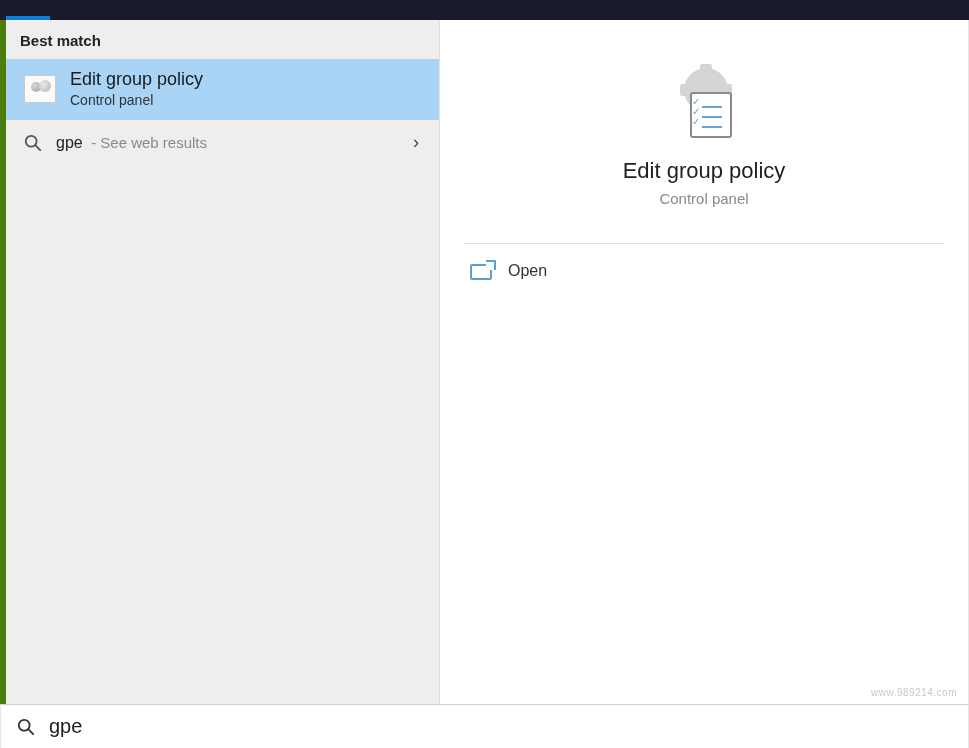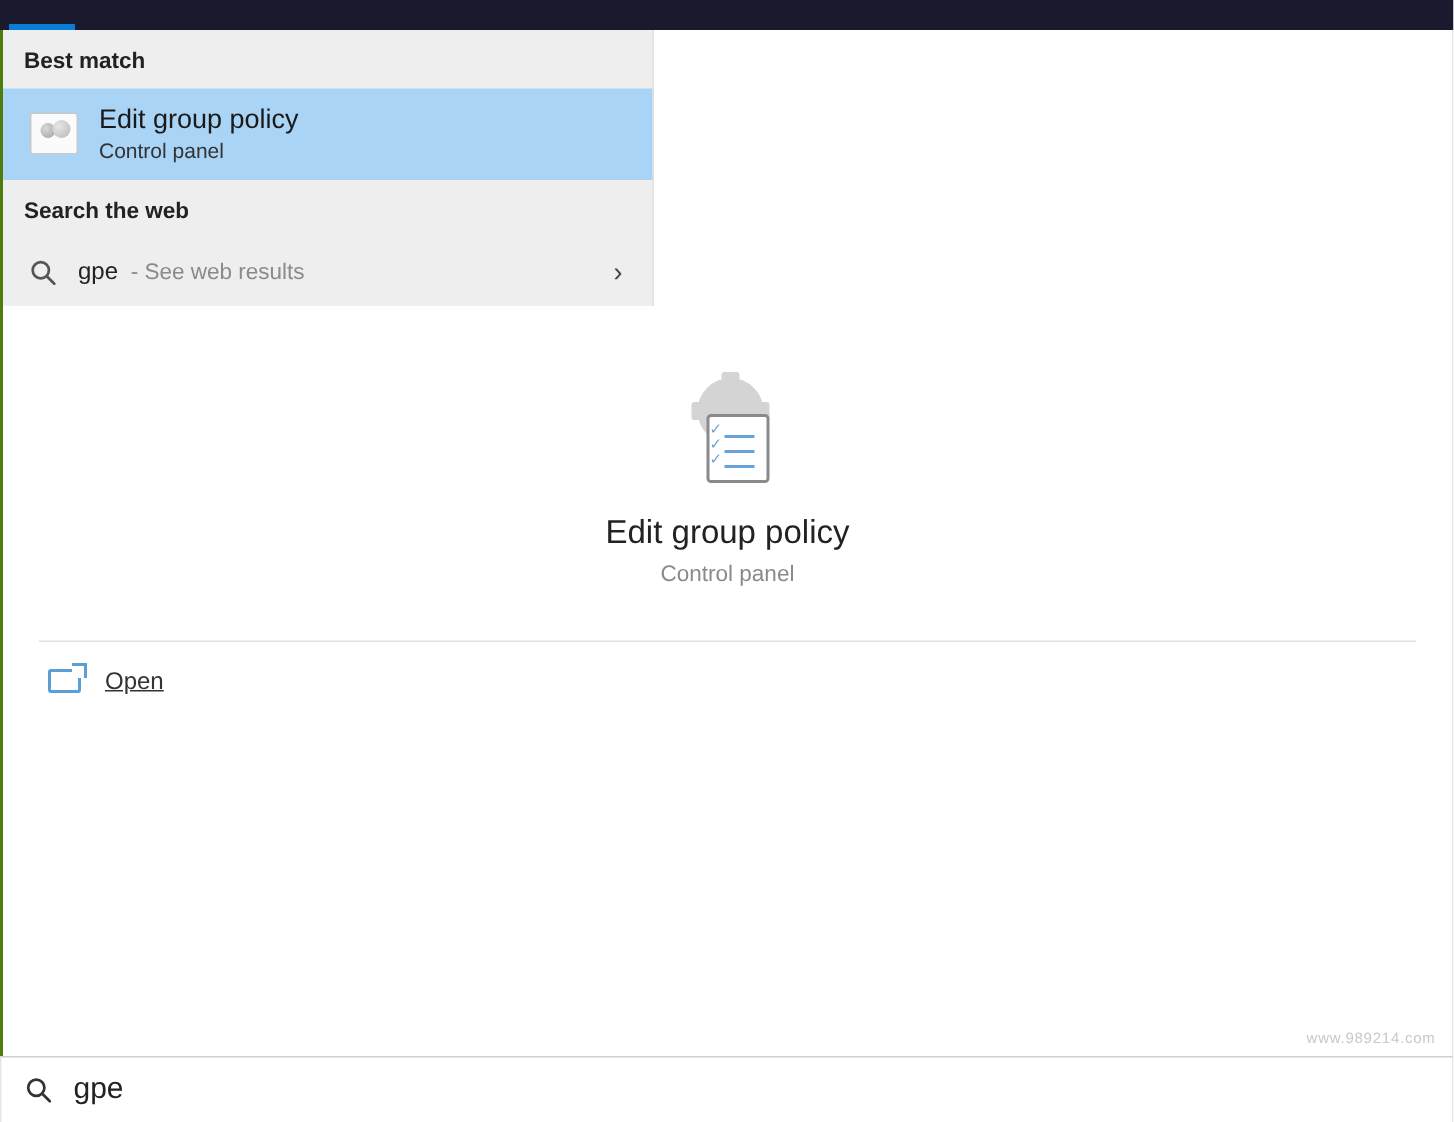--- a/index.html
+++ b/index.html
@@ -25,23 +25,22 @@
       top: 16px;
       left: 6px;
       width: 44px;
       height: 4px;
       background: #0a7dd8;
     }
     .main-area {
       display: flex;
       height: calc(100% - 20px - 44px);
       width: 100%;
-      border-left: 2px solid #4d7c0f;
+      border-left: 6px solid #4d7c0f;
       border-right: 1px solid #e5e5e5;
-      flex-direction: column;
     }
     .left-panel {
       width: 434px;
       background: #eeeeee;
       border-right: 1px solid #e1e1e1;
       display: flex;
       flex-direction: column;
     }
     .right-panel {
       flex: 1;
@@ -206,26 +205,25 @@
       font-size: 15px;
       color: #8a8a8a;
     }
     .divider {
       height: 1px;
       background: #e1e1e1;
       margin: 0 24px;
     }
     .action-item {
       display: flex;
-      align-items: flex-start;
+      align-items: flex-end;
       gap: 16px;
       padding: 18px 30px;
       font-size: 16px;
       color: #333;
-      text-decoration: underline;
     }
     .open-icon {
       width: 22px;
       height: 16px;
       border: 2px solid #5aa0d6;
       border-radius: 2px;
       position: relative;
       flex-shrink: 0;
     }
     .open-icon::before {
@@ -291,21 +289,20 @@
     <div class="section-header">Best match</div>
 
     <div class="best-match-item">
       <div class="best-match-icon"></div>
       <div class="best-match-text">
         <div class="title">Edit group policy</div>
         <div class="subtitle">Control panel</div>
       </div>
     </div>
 
-    <div class="section-header">Search the web</div>
 
     <div class="web-result-item">
       <svg class="search-glyph" viewBox="0 0 20 20">
         <circle cx="8" cy="8" r="6"></circle>
         <line x1="13" y1="13" x2="18" y2="18"></line>
       </svg>
       <span>
         <span class="label-strong">gpe</span>
         <span class="label-sub">- See web results</span>
       </span>

